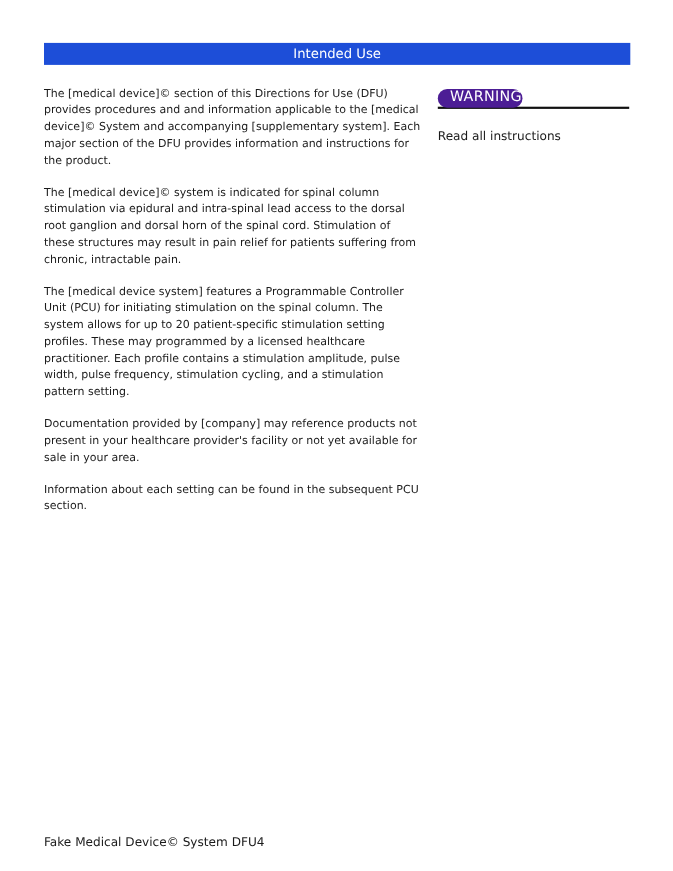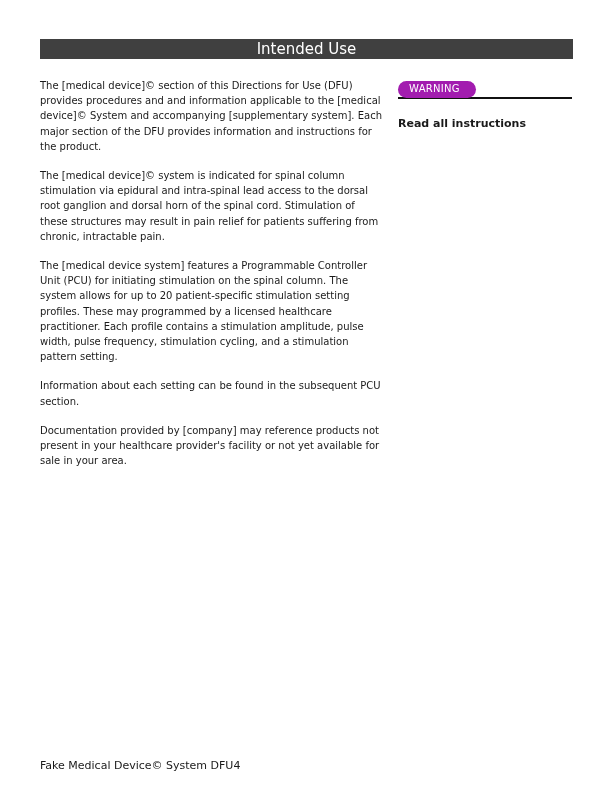--- a/index.html
+++ b/index.html
@@ -16,24 +16,24 @@
     font-family: "DejaVu Sans", sans-serif;
     color: #1a1a1a;
     overflow: hidden;
   }
   .header-bar {
     position: absolute;
     left: 40px;
     top: 39px;
     width: 533px;
     height: 20px;
-    background: #404040;
+    background: #1d4ed8;
     color: #ffffff;
     text-align: center;
-    font-size: 15px;
+    font-size: 12px;
     line-height: 20px;
     box-sizing: border-box;
   }
   .left-col {
     position: absolute;
     left: 40px;
     top: 78px;
     width: 345px;
     font-size: 10px;
     line-height: 15.2px;
@@ -50,37 +50,37 @@
   .warning-rule {
     border-bottom: 2px solid #111111;
     height: 17px;
     position: relative;
   }
   .warning-pill {
     position: absolute;
     left: 0;
     bottom: -1px;
     display: inline-block;
-    background: #a21caf;
+    background: #4c1d95;
     color: #ffffff;
-    font-size: 10px;
+    font-size: 13px;
     line-height: 16px;
-    padding: 0 16px 1px 11px;
+    padding: 0 0 1px 11px;
     border-radius: 9px;
     letter-spacing: 0.3px;
   }
   .warning-text {
     margin: 5px 0 0 0;
     width: 163px;
     font-size: 11px;
     line-height: 15.2px;
   }
   .warning-text strong {
     display: block;
-    font-weight: bold;
+    font-weight: normal;
     margin-top: 17px;
   }
   .footer {
     position: absolute;
     left: 40px;
     right: 40px;
     top: 758px;
     display: flex;
     font-size: 11px;
     line-height: 15px;
@@ -92,22 +92,22 @@
 <div class="page">
 
   <div class="header-bar">
     <span>Intended Use</span>
   </div>
 
   <div class="left-col">
     <p>The [medical device]© section of this Directions for Use (DFU) provides procedures and and information applicable to the [medical device]© System and accompanying [supplementary system]. Each major section of the DFU provides information and instructions for the product.</p>
     <p>The [medical device]© system is indicated for spinal column stimulation via epidural and intra-spinal lead access to the dorsal root ganglion and dorsal horn of the spinal cord. Stimulation of these structures may result in pain relief for patients suffering from chronic, intractable pain.</p>
     <p>The [medical device system] features a Programmable Controller Unit (PCU) for initiating stimulation on the spinal column. The system allows for up to 20 patient-specific stimulation setting profiles. These may programmed by a licensed healthcare practitioner. Each profile contains a stimulation amplitude, pulse width, pulse frequency, stimulation cycling, and a stimulation pattern setting.</p>
+    <p>Documentation provided by [company] may reference products not present in your healthcare provider's facility or not yet available for sale in your area.</p>
     <p>Information about each setting can be found in the subsequent PCU section.</p>
-    <p>Documentation provided by [company] may reference products not present in your healthcare provider's facility or not yet available for sale in your area.</p>
   </div>
 
   <div class="right-col">
     <div class="warning-rule">
       <span class="warning-pill">WARNING</span>
     </div>
     <p class="warning-text">
       <strong>Read all instructions</strong>
     </p>
   </div>

